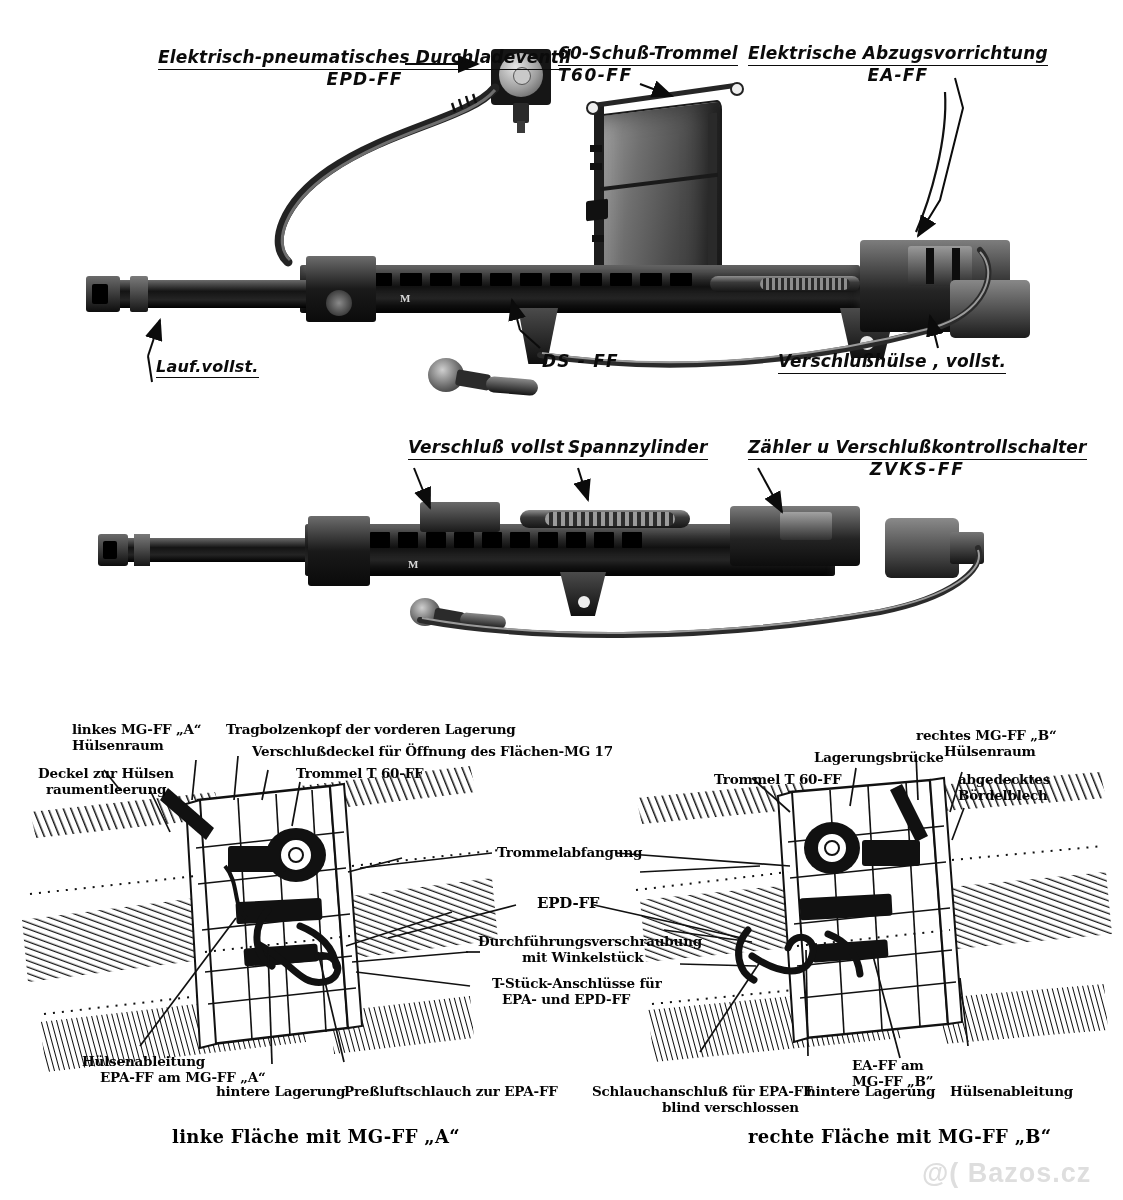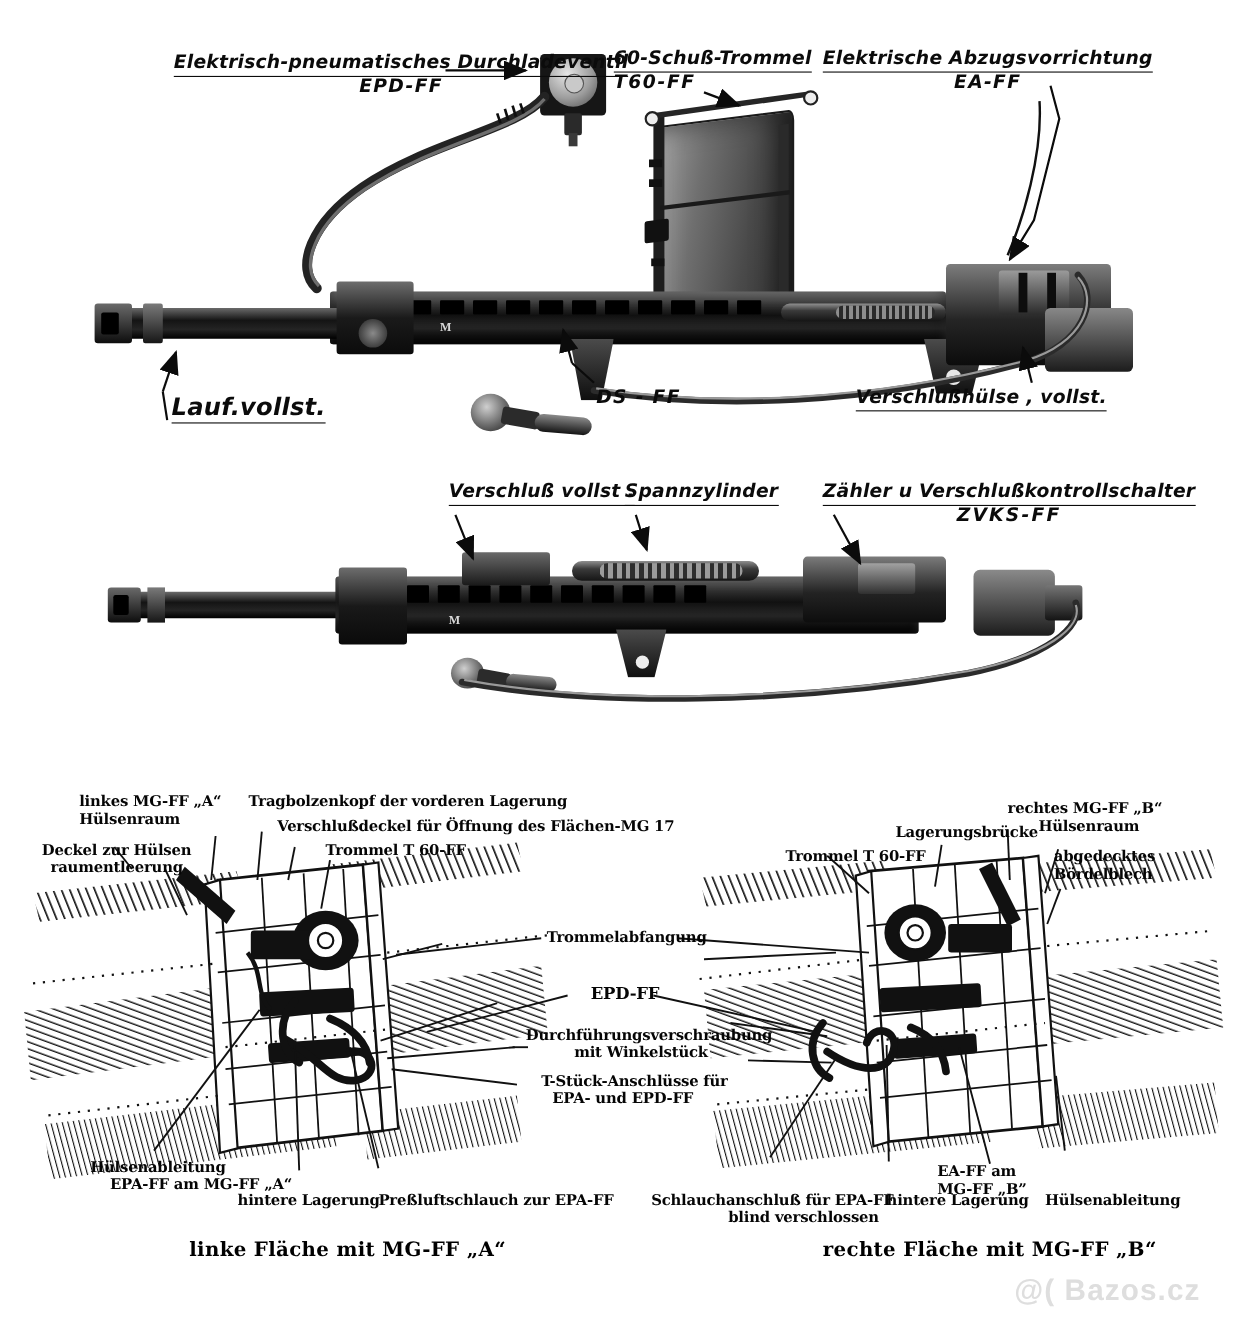--- a/index.html
+++ b/index.html
@@ -397,21 +397,21 @@
 <div class="hand" style="left:558px;top:44px;font-size:17px;">
   <span class="u">60-Schuß-Trommel</span>
   <span class="sub" style="text-align:left;letter-spacing:1.5px;">T60-FF</span>
 </div>
 
 <div class="hand" style="left:748px;top:44px;font-size:17px;">
   <span class="u">Elektrische Abzugsvorrichtung</span>
   <span class="sub">EA-FF</span>
 </div>
 
-<div class="hand" style="left:156px;top:358px;font-size:22px;">
+<div class="hand" style="left:156px;top:358px;font-size:16px;">
   <span class="u">Lauf.vollst.</span>
 </div>
 
 <div class="hand" style="left:516px;top:352px;font-size:17px;">
   <span class="sub" style="text-align:right;padding-left:26px;letter-spacing:1.2px;">DS - FF</span>
 </div>
 
 <div class="hand" style="left:778px;top:352px;font-size:17px;">
   <span class="u">Verschlußhülse , vollst.</span>
 </div>

